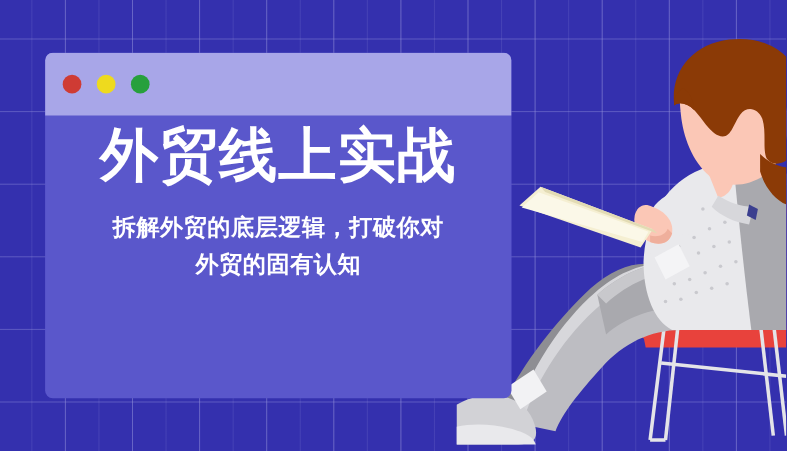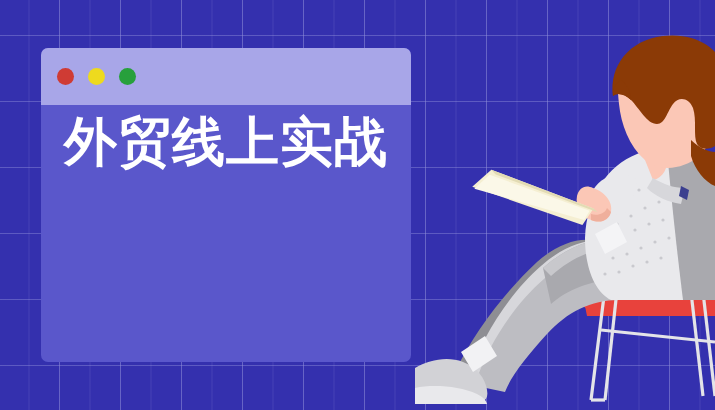--- a/index.html
+++ b/index.html
@@ -30,21 +30,21 @@
     background-size:30.5px 100%;
     background-position:-2px 0;
   }
   
   .illus { position:absolute; right:0; top:0; width:300px; height:410px; }
   .illus svg { display:block; width:300px; height:410px; }
   
   .card {
     position:absolute;
     left:41px; top:48px;
-    width:370px; height:314px;
+    width:424px; height:314px;
     background:#5A57CB;
     border-radius:7px;
     overflow:hidden;
     z-index:5;
   }
   .card-header {
     height:57px;
     background:#A8A6E8;
     display:flex;
     align-items:center;
@@ -177,16 +177,20 @@
   </div>
 
   <div class="card">
     <div class="card-header">
       <span class="dot dot-red"></span>
       <span class="dot dot-yellow"></span>
       <span class="dot dot-green"></span>
     </div>
     <div class="card-body">
       <div class="title-line">外贸线上实战</div>
+      <div class="subtitle-block">
+        <div class="subtitle-line">拆解外贸的底层逻辑，打破你对</div>
+        <div class="subtitle-line">外贸的固有认知</div>
+      </div>
     </div>
   </div>
 
 </div>
 
 </body></html>

